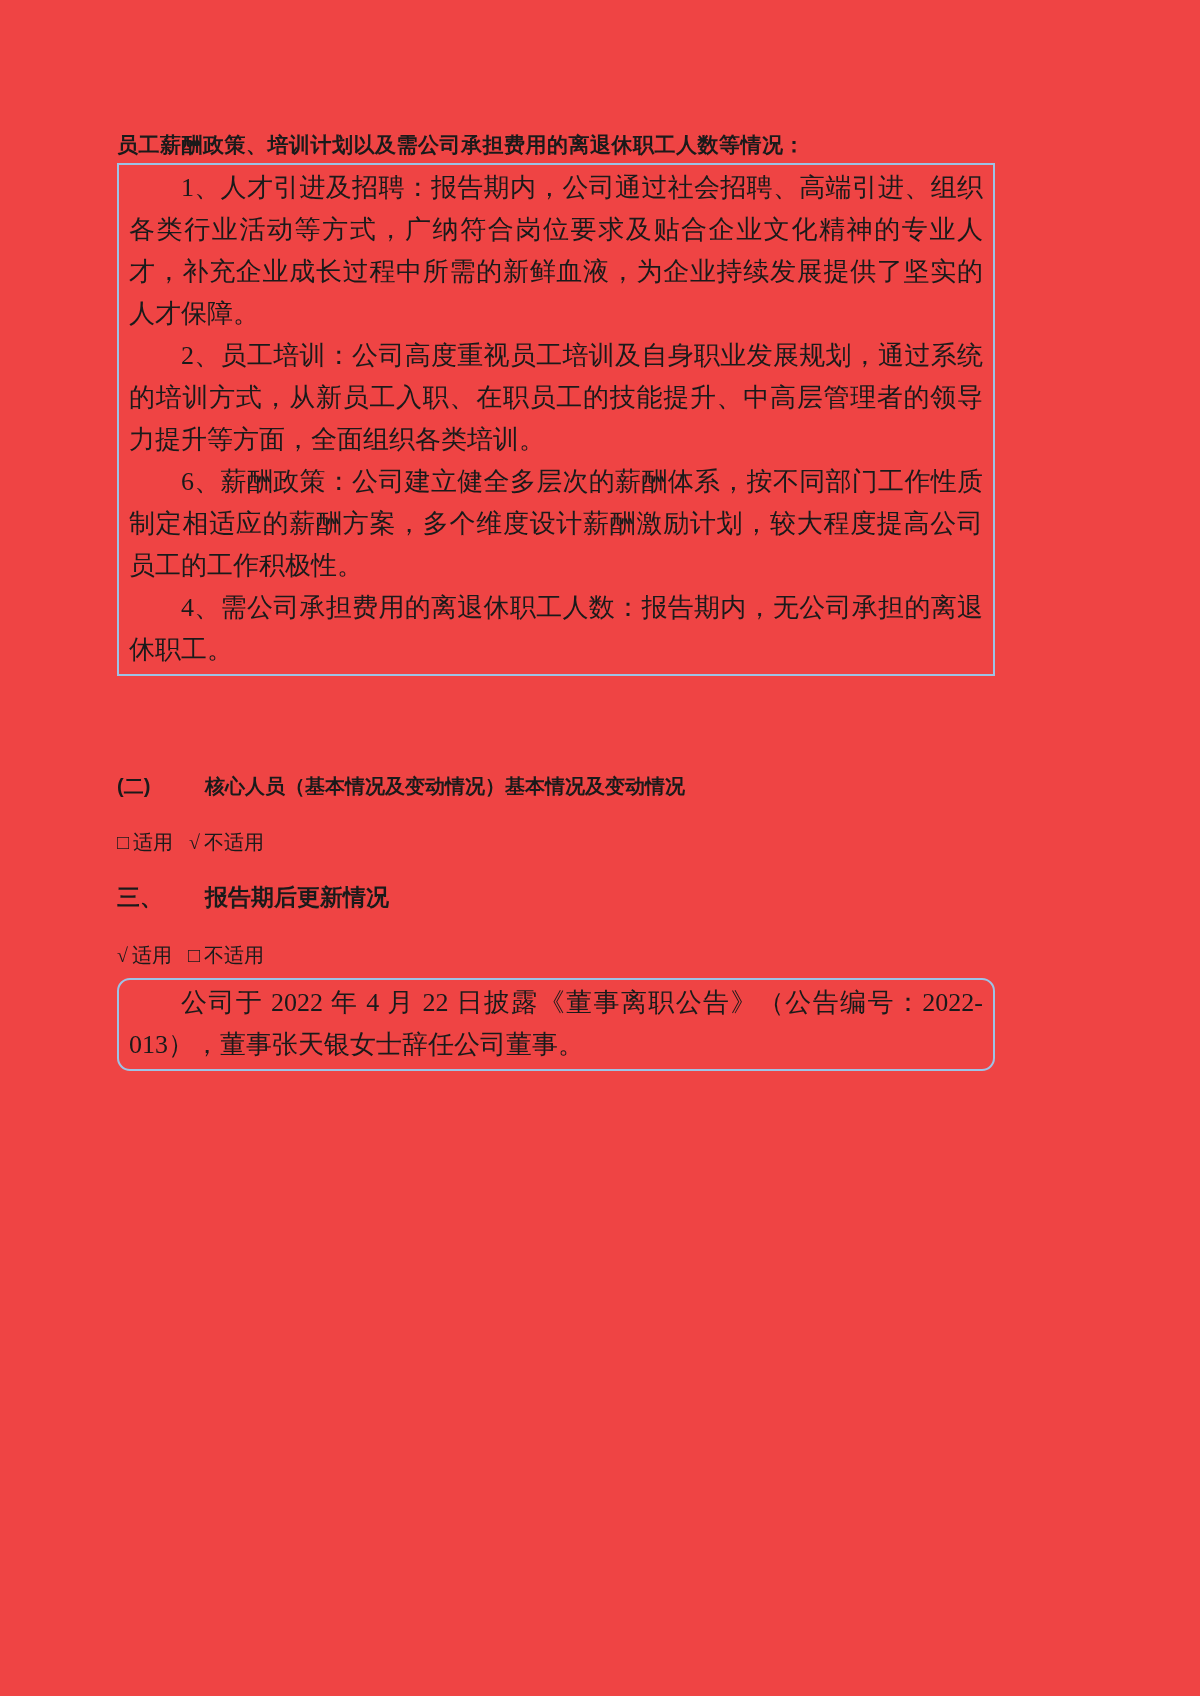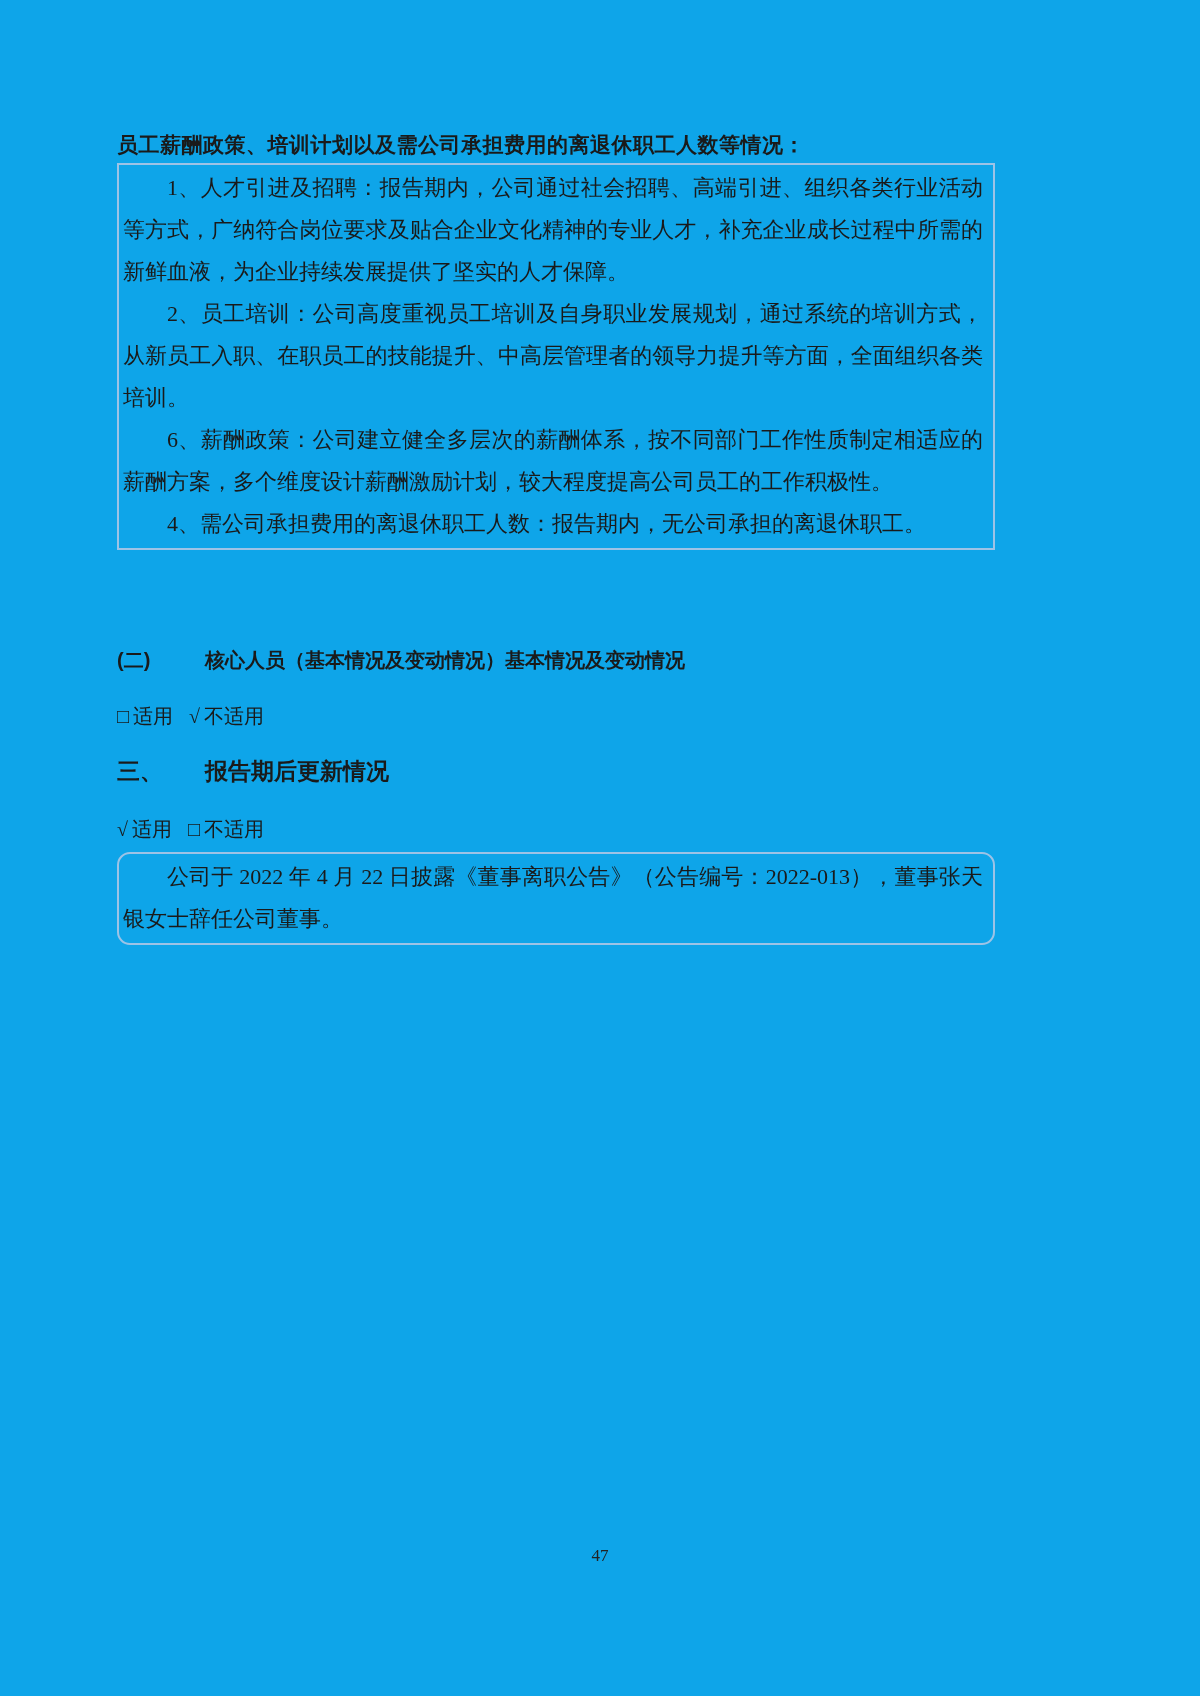--- a/index.html
+++ b/index.html
@@ -3,21 +3,21 @@
 <meta charset="utf-8">
 <style>
   * { box-sizing: border-box; }
   html, body { margin: 0; padding: 0; background: #ffffff; }
 
   .page {
     position: relative;
     width: 1200px;
     height: 1696px;
     margin: 0 auto;
-    background: #0ea5e9;
+    background: #ef4444;
     color: #1a1a1a;
     font-family: "Liberation Serif", "DejaVu Serif", serif;
     overflow: hidden;
   }
 
   .content {
     position: absolute;
     top: 0;
     left: 117px;
     width: 878px;
@@ -29,22 +29,22 @@
     font-family: "Liberation Sans", "DejaVu Sans", sans-serif;
     font-size: 21px;
     font-weight: bold;
     line-height: 27px;
     letter-spacing: 0.5px;
   }
 
   .text-box {
     border: 2px solid #9dc3e6;
     margin-top: 5px;
-    padding: 2px 10px 3px 4px;
-    font-size: 22px;
+    padding: 2px 10px 3px 10px;
+    font-size: 26px;
     line-height: 42px;
   }
   .text-box p {
     margin: 0;
     text-indent: 2em;
     text-align: justify;
   }
 
   .section-sub {
     display: flex;
@@ -135,14 +135,13 @@
         <span>不适用</span>
       </span>
     </div>
 
     <div class="text-box post-box">
       <p>公司于 2022 年 4 月 22 日披露《董事离职公告》（公告编号：2022-013），董事张天银女士辞任公司董事。</p>
     </div>
 
   </div>
 
-  <div class="page-number">47</div>
 </div>
 
 </body></html>

